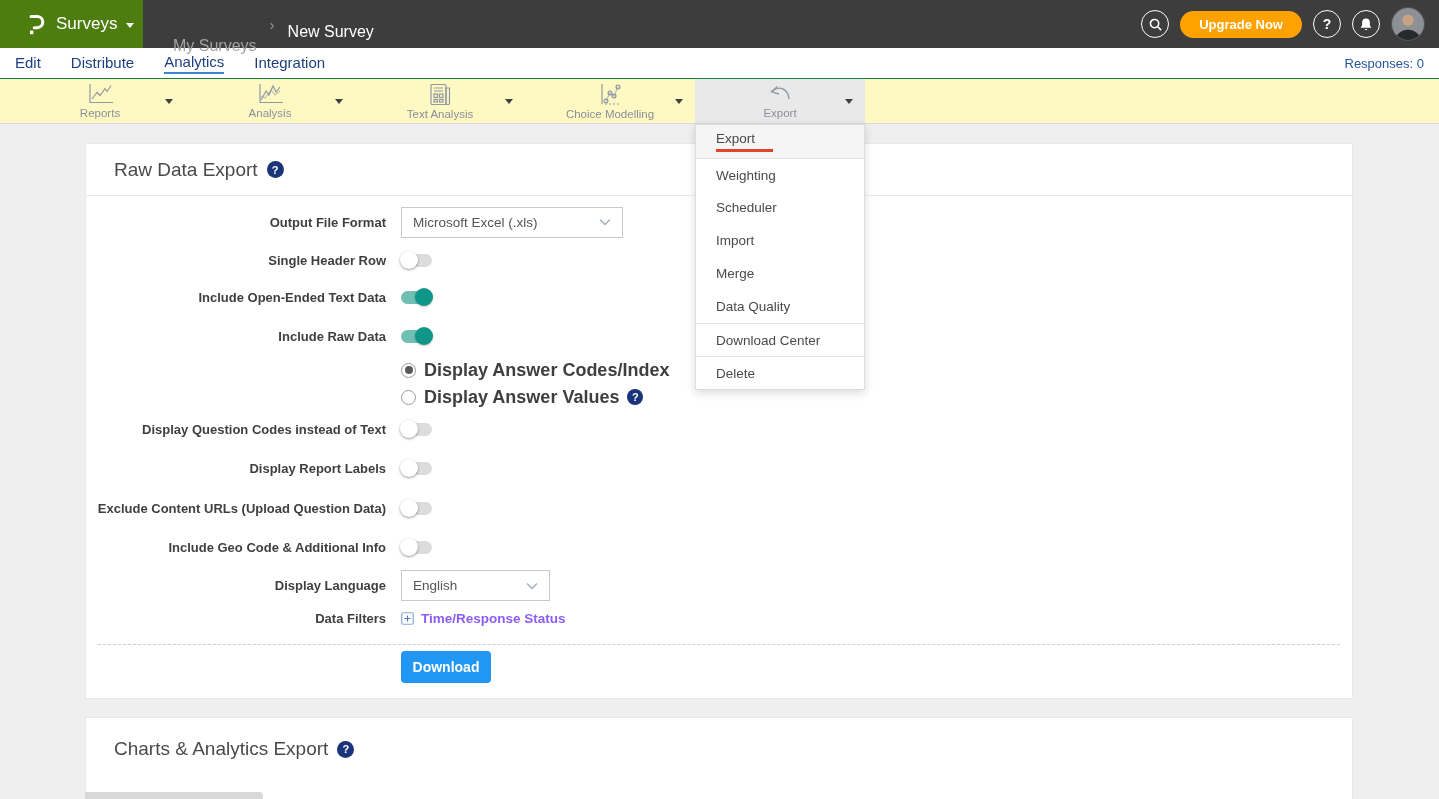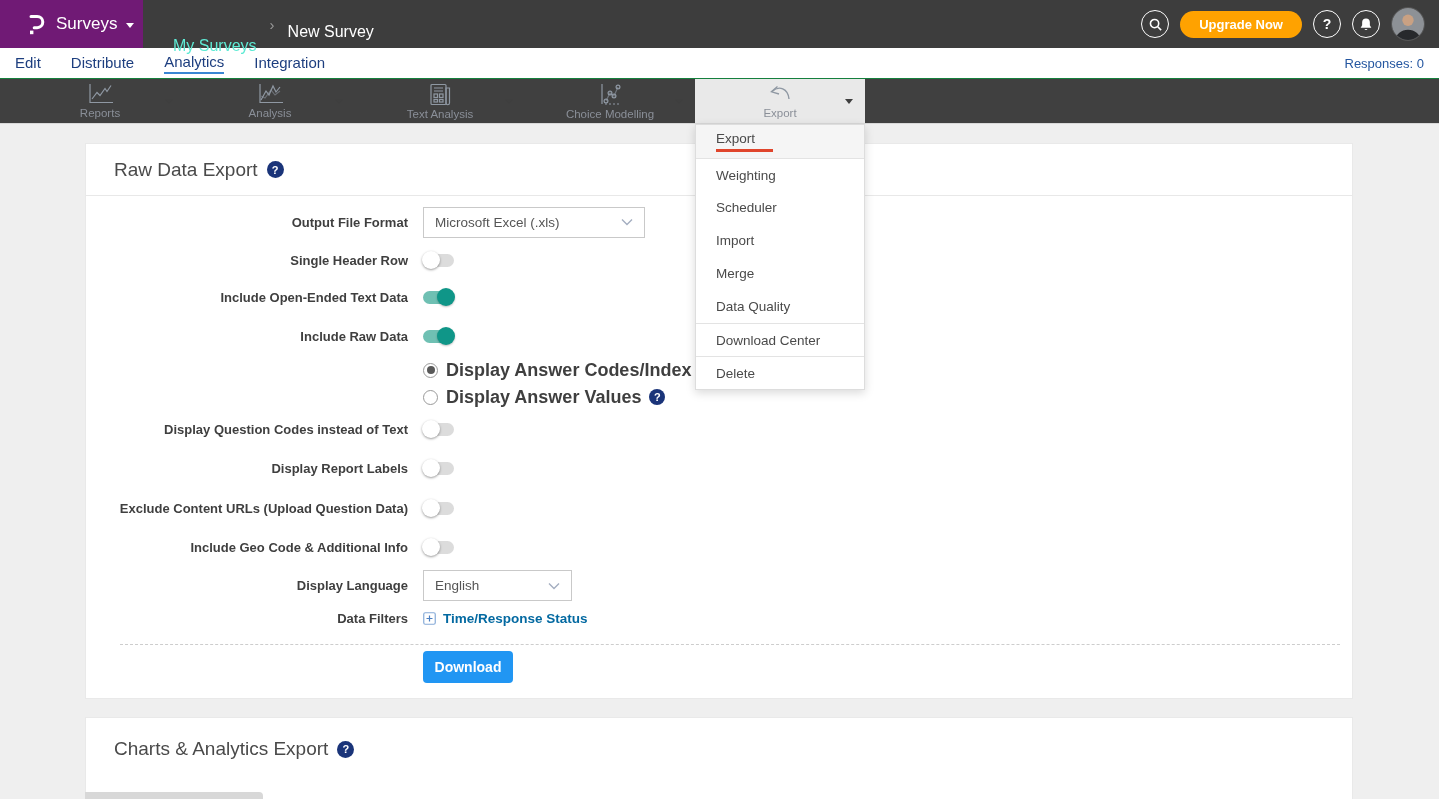--- a/index.html
+++ b/index.html
@@ -1,40 +1,40 @@
 <!DOCTYPE html>
 <html><head>
 <meta charset="utf-8">
 <style>
   * { margin:0; padding:0; box-sizing:border-box; }
   body { font-family:"Liberation Sans", sans-serif; background:#dfe1e2; }
   .screen { width:1439px; height:799px; position:relative; overflow:hidden; background:#efefef; }
 
   
   .topbar { height:48px; background:#3d3d3d; display:flex; align-items:center; position:relative; }
-  .logo-block { width:143px; height:48px; background:#701a75; display:flex; align-items:center; padding-left:24px; gap:9px; cursor:pointer; }
+  .logo-block { width:143px; height:48px; background:#4d7c0f; display:flex; align-items:center; padding-left:24px; gap:9px; cursor:pointer; }
   .logo-block .product { color:#fff; font-size:17px; }
   .caret-down { width:0; height:0; border-left:4.5px solid transparent; border-right:4.5px solid transparent; border-top:5px solid #fff; margin-top:2px; }
   .breadcrumb { display:flex; align-items:center; margin-left:30px; gap:13px; font-size:16px; }
-  .crumb-parent { color:#5eead4; cursor:pointer;margin-top:43px; }
+  .crumb-parent { color:#a3a3a3; cursor:pointer;margin-top:43px; }
   .crumb-sep { color:#9a9a9a; font-size:15px; }
   .crumb-current { color:#ffffff;margin-top:16px; }
   .topbar-right { margin-left:auto; display:flex; align-items:center; gap:11px; margin-right:14px; }
   .circle-btn { width:28px; height:28px; border:1.5px solid #fff; border-radius:50%; display:flex; align-items:center; justify-content:center; color:#fff; font-size:14px; font-weight:bold; cursor:pointer; background:transparent; }
   .upgrade-btn { height:27px; background:#ffa200; color:#fff; border:none; border-radius:15px; font-size:13px; font-weight:bold; padding:0 19px; cursor:pointer; font-family:"Liberation Sans",sans-serif; }
   .avatar { width:34px; height:34px; border-radius:50%; overflow:hidden; cursor:pointer; border:1px solid #555; }
 
   
   .subnav { height:31px; background:#fff; display:flex; align-items:center; padding:0 15px; gap:30px; border-bottom:1px solid #15803d; }
   .subnav-item { font-size:15px; font-weight:500; color:#1d3e7f; cursor:pointer; padding-bottom:2px; }
   .subnav-item.active { border-bottom:2px solid #3a87d4; }
   .responses { margin-left:auto; font-size:13px; font-weight:500; color:#2456a0; }
 
   
-  .toolbar { height:45px; background:#404040; border-bottom:1px solid #d8d8d8; display:flex; padding-left:15px; position:relative; }
+  .toolbar { height:45px; background:#fef9c3; border-bottom:1px solid #d8d8d8; display:flex; padding-left:15px; position:relative; }
   .tool-cell { width:170px; height:44px; position:relative; display:flex; flex-direction:column; align-items:center; justify-content:center; gap:2px; cursor:pointer; color:#8f98a3; }
   .tool-cell.active { background:#e9e9e9; }
   .tool-label { font-size:11.5px; color:#8a8f98; }
   .tool-caret { position:absolute; right:12px; top:50%; margin-top:-2px; width:0; height:0; border-left:4px solid transparent; border-right:4px solid transparent; border-top:5px solid #3f3f3f; }
 
   
   .export-menu { position:absolute; left:695px; top:124px; width:170px; background:#fff; border:1px solid #ddd; box-shadow:0 3px 9px rgba(0,0,0,.15); z-index:50; }
   .menu-item { height:33px; display:flex; flex-direction:column; justify-content:center; padding-left:20px; font-size:13.5px; color:#4a4a4a; cursor:pointer; }
   .menu-item.active { background:#f5f5f5; }
   .menu-item.active .red-underline { width:57px; height:3px; background:#e0452c; margin-top:3px; }
@@ -43,42 +43,42 @@
   
   .card { background:#fff; margin:0 86px 0 85px; border:1px solid #e9e9e9; }
   .card1 { margin-top:19px; }
   .card2 { margin-top:18px; height:90px; }
   .card-title-row { height:52px; display:flex; align-items:center; padding-left:28px; gap:9px; border-bottom:1px solid #e8e8e8; }
   .card-title { font-size:19px; color:#4a4a4a; }
   .help-icon { width:17px; height:17px; border-radius:50%; background:#1a3479; color:#fff; font-size:11px; font-weight:bold; display:inline-flex; align-items:center; justify-content:center; cursor:pointer; flex:0 0 auto; }
   .card2 .card-title-row { border-bottom:none; padding-top:10px; }
 
   
-  .form { padding-top:6px;margin-left:22px; }
+  .form { padding-top:6px; }
   .frow { display:flex; align-items:center; }
   .flabel { width:300px; text-align:right; font-size:13px; font-weight:bold; color:#3f3f3f; flex:0 0 auto; }
   .fctrl { margin-left:15px; display:flex; align-items:center; }
   .rh40{height:40px}.rh36{height:36px}.rh39{height:39px}.rh38{height:38px}.rh37{height:37px}.rh29{height:29px}.rh28{height:28px}.rh26{height:26px}
 
   .select { height:31px; border:1px solid #c9c9c9; background:#fff; display:flex; align-items:center; justify-content:space-between; padding:0 11px; font-size:13.5px; color:#555; cursor:pointer; }
   .select.wide { width:222px; } .select.narrow { width:149px; }
   .chev { color:#a4aec0; }
 
   .toggle { width:31px; height:13px; border-radius:7px; background:#dcdcdc; position:relative; cursor:pointer; }
   .toggle .knob { position:absolute; left:-1px; top:-3px; width:18px; height:18px; border-radius:50%; background:#fff; box-shadow:0 1px 2.5px rgba(0,0,0,.4); }
   .toggle.on { background:#6fc0b3; }
   .toggle.on .knob { left:auto; right:-1px; background:#0f9688; box-shadow:0 1px 2px rgba(0,0,0,.25); }
 
   .radio-row { margin-left:315px; display:flex; align-items:center; gap:8px; }
   .radio { width:15px; height:15px; border-radius:50%; border:1px solid #9a9a9a; background:#fff; position:relative; cursor:pointer; flex:0 0 auto; }
   .radio.checked::after { content:""; position:absolute; left:2.5px; top:2.5px; width:8px; height:8px; border-radius:50%; background:#595959; }
   .radio-label { font-size:18px; font-weight:bold; color:#3f3f3f; }
 
   .filters-link { display:flex; align-items:center; gap:7px; cursor:pointer; }
-  .link-text { font-size:13.5px; font-weight:bold; color:#0369a1; }
+  .link-text { font-size:13.5px; font-weight:bold; color:#8b5cf6; }
 
   .dashed-divider { border-top:1px dashed #cdcdcd; margin:11px 12px 0 12px; }
   .btn-row { padding:6px 0 15px 315px; }
   .download-btn { width:90px; height:32px; background:#2196f3; color:#fff; border:none; border-radius:4px; font-size:14px; font-weight:bold; cursor:pointer; font-family:"Liberation Sans",sans-serif; }
 
   .status-tooltip { position:absolute; left:85px; bottom:0; width:178px; height:7px; background:#d8d8d8; border-top-right-radius:4px; }
 </style>
 </head>
 <body>
 

